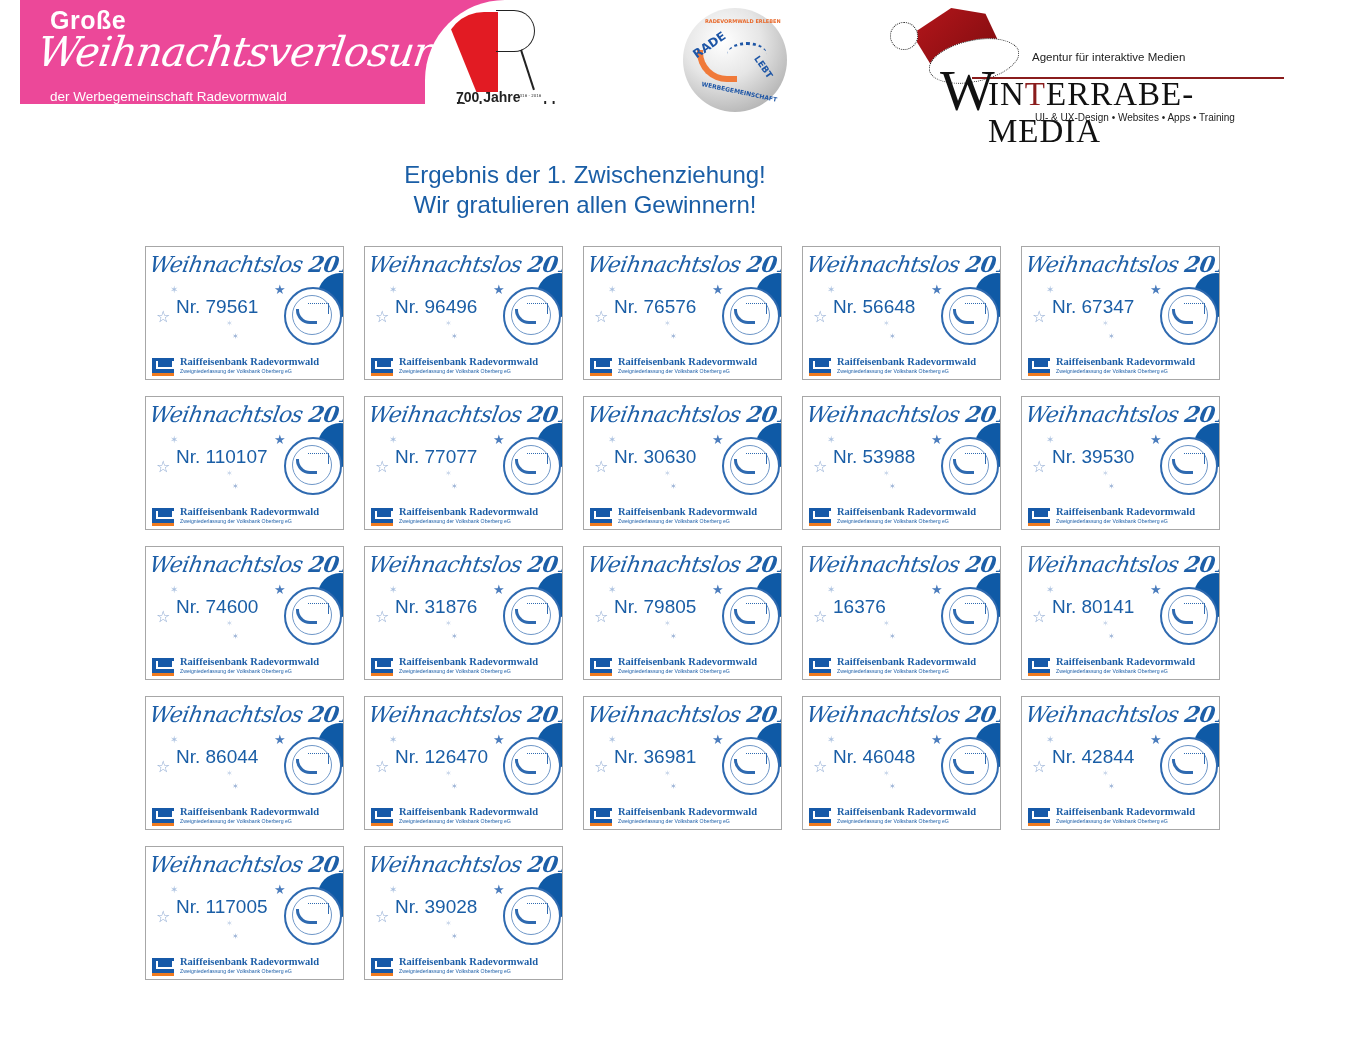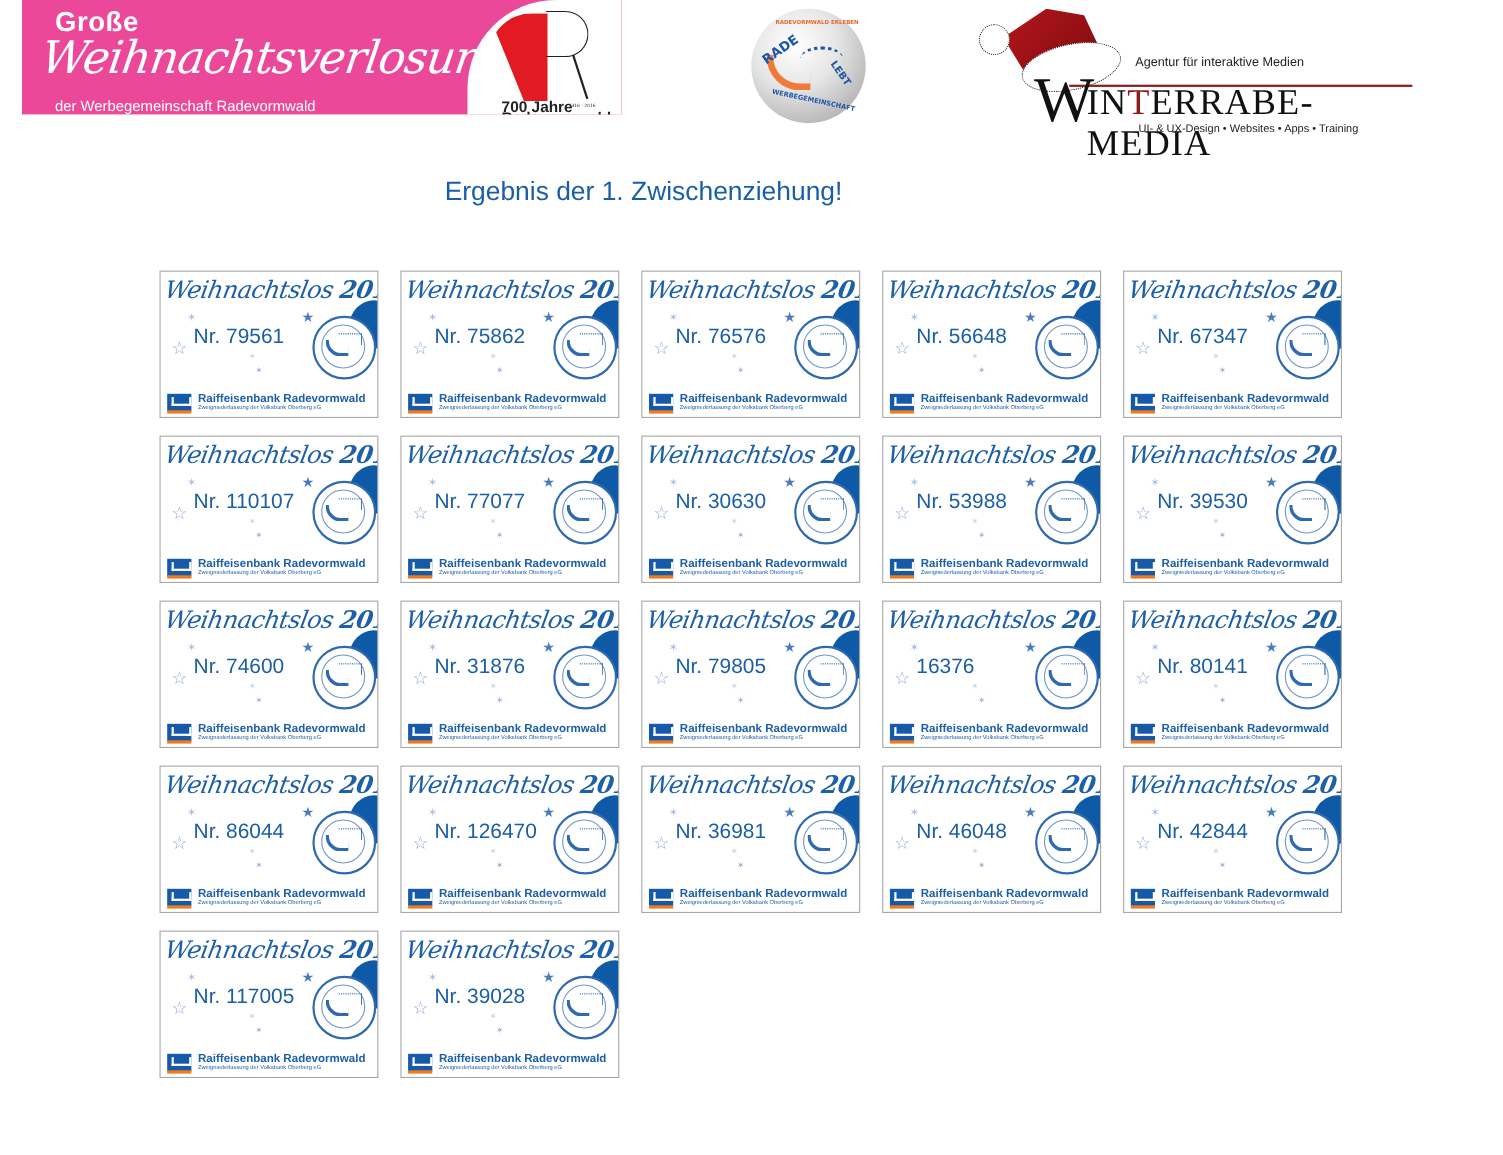--- a/index.html
+++ b/index.html
@@ -56,21 +56,21 @@
   .ticket .star.s5 { left:86px; top:86px; font-size:8px; color:#9db4d7; }
   .ticket .ball { position:absolute; left:172px; top:26px; width:44px; height:44px; border-radius:50%; background:#0f5aa6; }
   .ticket .seal { position:absolute; left:138px; top:40px; width:54px; height:54px; border-radius:50%; border:2px solid #2f6ab0; background:#fff; }
   .ticket .seal .inner { position:absolute; left:6px; top:6px; width:38px; height:38px; border-radius:50%; border:1px solid #6f97c8; }
   .ticket .seal .arc { position:absolute; left:10px; top:20px; width:18px; height:12px; border-bottom:3px solid #2f6ab0; border-left:3px solid #2f6ab0; border-radius:0 0 0 14px; }
   .ticket .seal .tw { position:absolute; left:22px; top:14px; width:20px; height:10px; border-top:1px dotted #2f6ab0; border-right:1px solid #2f6ab0; }
   .ticket .bank { position:absolute; left:6px; top:110px; width:186px; height:18px; }
   .ticket .bank .logo { position:absolute; left:0; top:1px; width:22px; height:16px; background:#1659a8; }
   .ticket .bank .logo::before { content:""; position:absolute; left:4px; top:3px; width:14px; height:6px; border:2px solid #fff; border-top:none; }
   .ticket .bank .logo::after { content:""; position:absolute; left:0; bottom:-2px; width:22px; height:3px; background:#f07b1f; }
-  .ticket .bank .name { position:absolute; left:28px; top:-1px; font-family:Liberation Sans, sans-serif; font-weight:bold; font-size:10.5px; color:#1d5fa8; white-space:nowrap; }
+  .ticket .bank .name { position:absolute; left:28px; top:-1px; font-family:Liberation Serif, serif; font-weight:bold; font-size:10.5px; color:#1d5fa8; white-space:nowrap; }
   .ticket .bank .sub { position:absolute; left:28px; top:11px; font-family:"Liberation Sans", sans-serif; font-size:5.2px; color:#1d5fa8; white-space:nowrap; }
 </style>
 </head>
 <body>
 
 <div class="banner">
   <div class="gross">Große</div>
   <div class="weih">Weihnachtsverlosung</div>
   <div class="sub">der Werbegemeinschaft Radevormwald</div>
   <div class="logo-panel"></div>
@@ -99,20 +99,21 @@
   <div class="brim"></div>
   <div class="agentur">Agentur für interaktive Medien</div>
   <div class="line"></div>
   <div class="bigW">W</div>
   <div class="name"><span>IN</span><span class="red">T</span><span>ERRABE-MEDIA</span></div>
   <div class="tag">UI- &amp; UX-Design • Websites • Apps • Training</div>
 </div>
 
 <div class="heading">
   <div>Ergebnis der 1. Zwischenziehung!</div>
+  <div>Wir gratulieren allen Gewinnern!</div>
 </div>
 
 <div class="grid" id="ticket-grid">
     <div class="ticket">
     <div class="title"><span>Weihnachtslos</span> <span class="year">2016</span></div>
     <div class="ball"></div>
     <div class="seal">
         <div class="inner"></div>
         <div class="arc"></div>
         <div class="tw"></div>
@@ -135,21 +136,21 @@
     <div class="seal">
         <div class="inner"></div>
         <div class="arc"></div>
         <div class="tw"></div>
       </div>
     <span class="star s1">★</span>
     <span class="star s2">✶</span>
     <span class="star s3">☆</span>
     <span class="star s4">✶</span>
     <span class="star s5">✶</span>
-    <div class="num">Nr. 75862</div>
+    <div class="num">Nr. 96496</div>
     <div class="bank">
       <div class="logo"></div>
       <div class="name">Raiffeisenbank Radevormwald</div>
       <div class="sub">Zweigniederlassung der Volksbank Oberberg eG</div>
     </div>
   </div>
     <div class="ticket">
     <div class="title"><span>Weihnachtslos</span> <span class="year">2016</span></div>
     <div class="ball"></div>
     <div class="seal">

